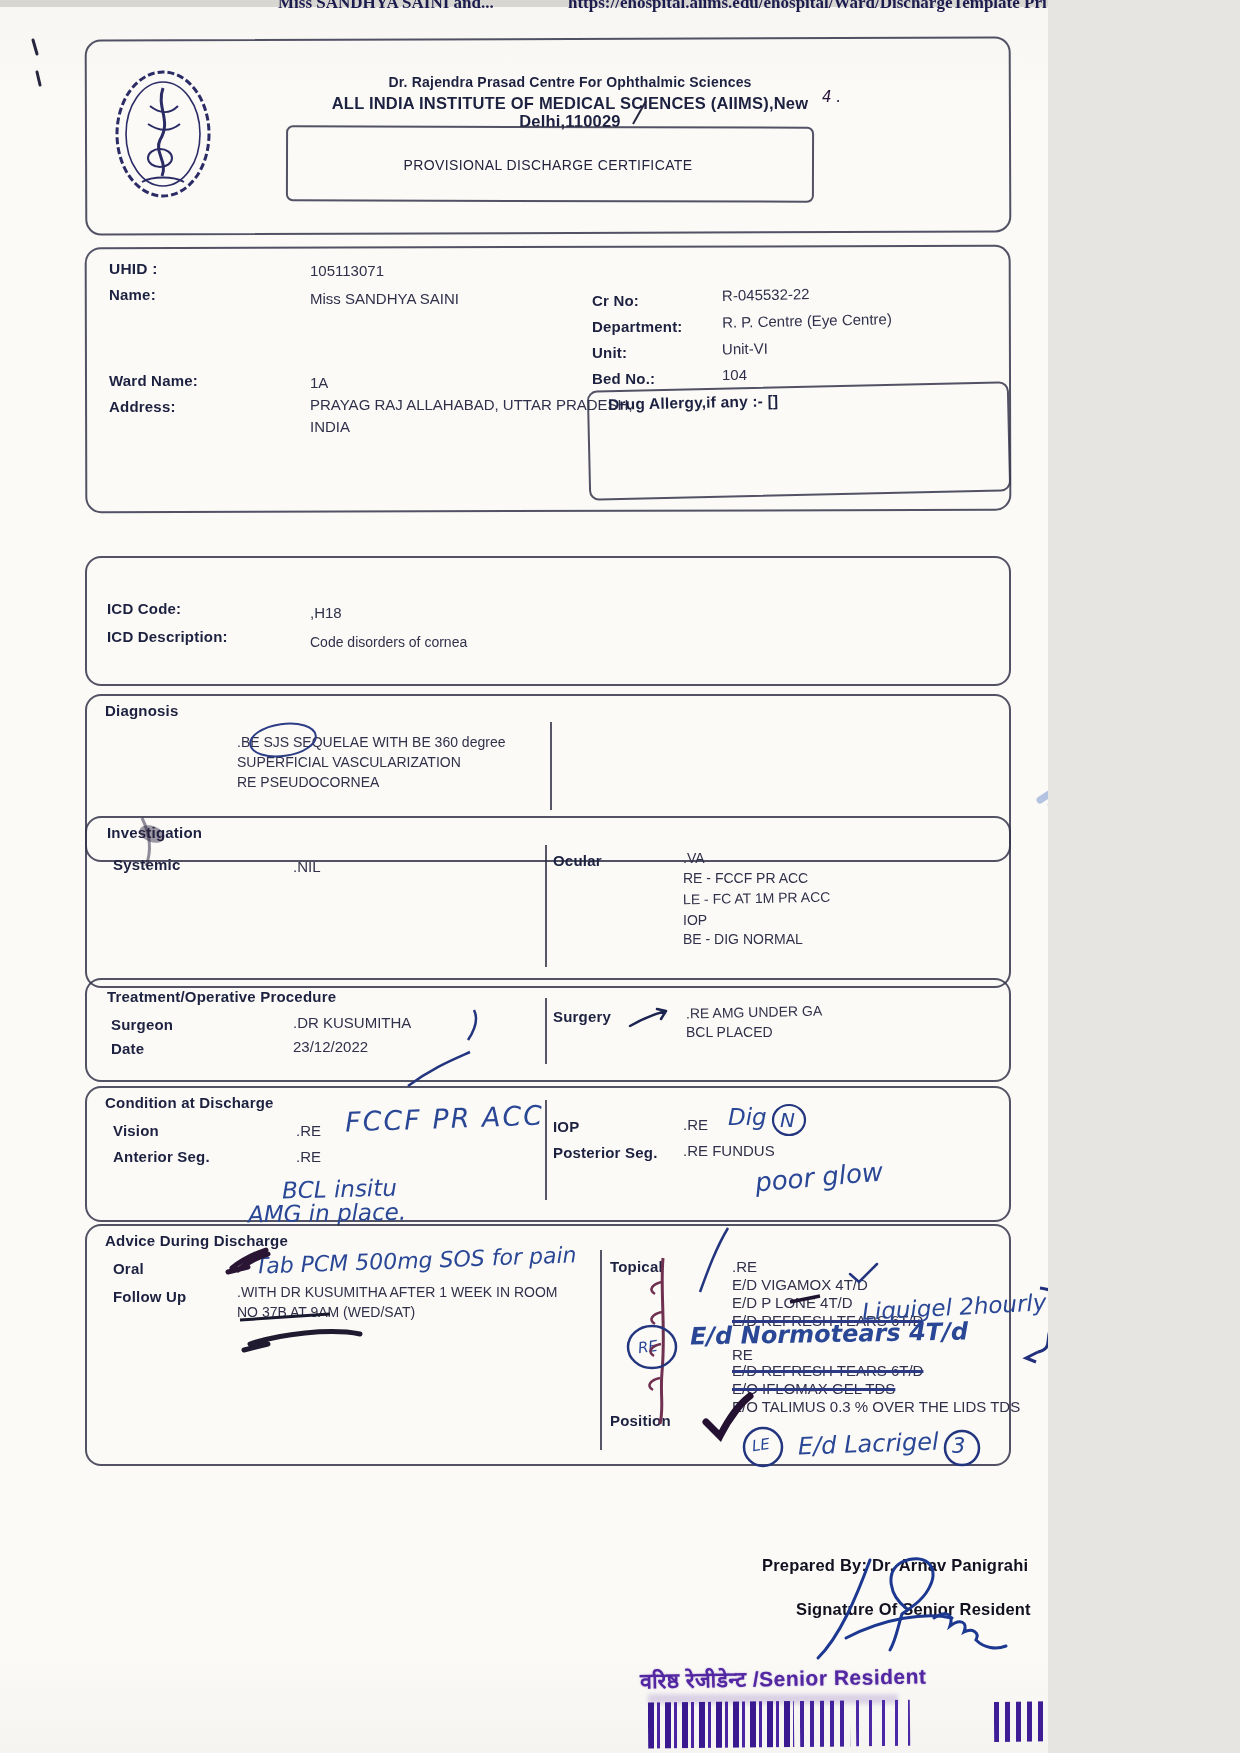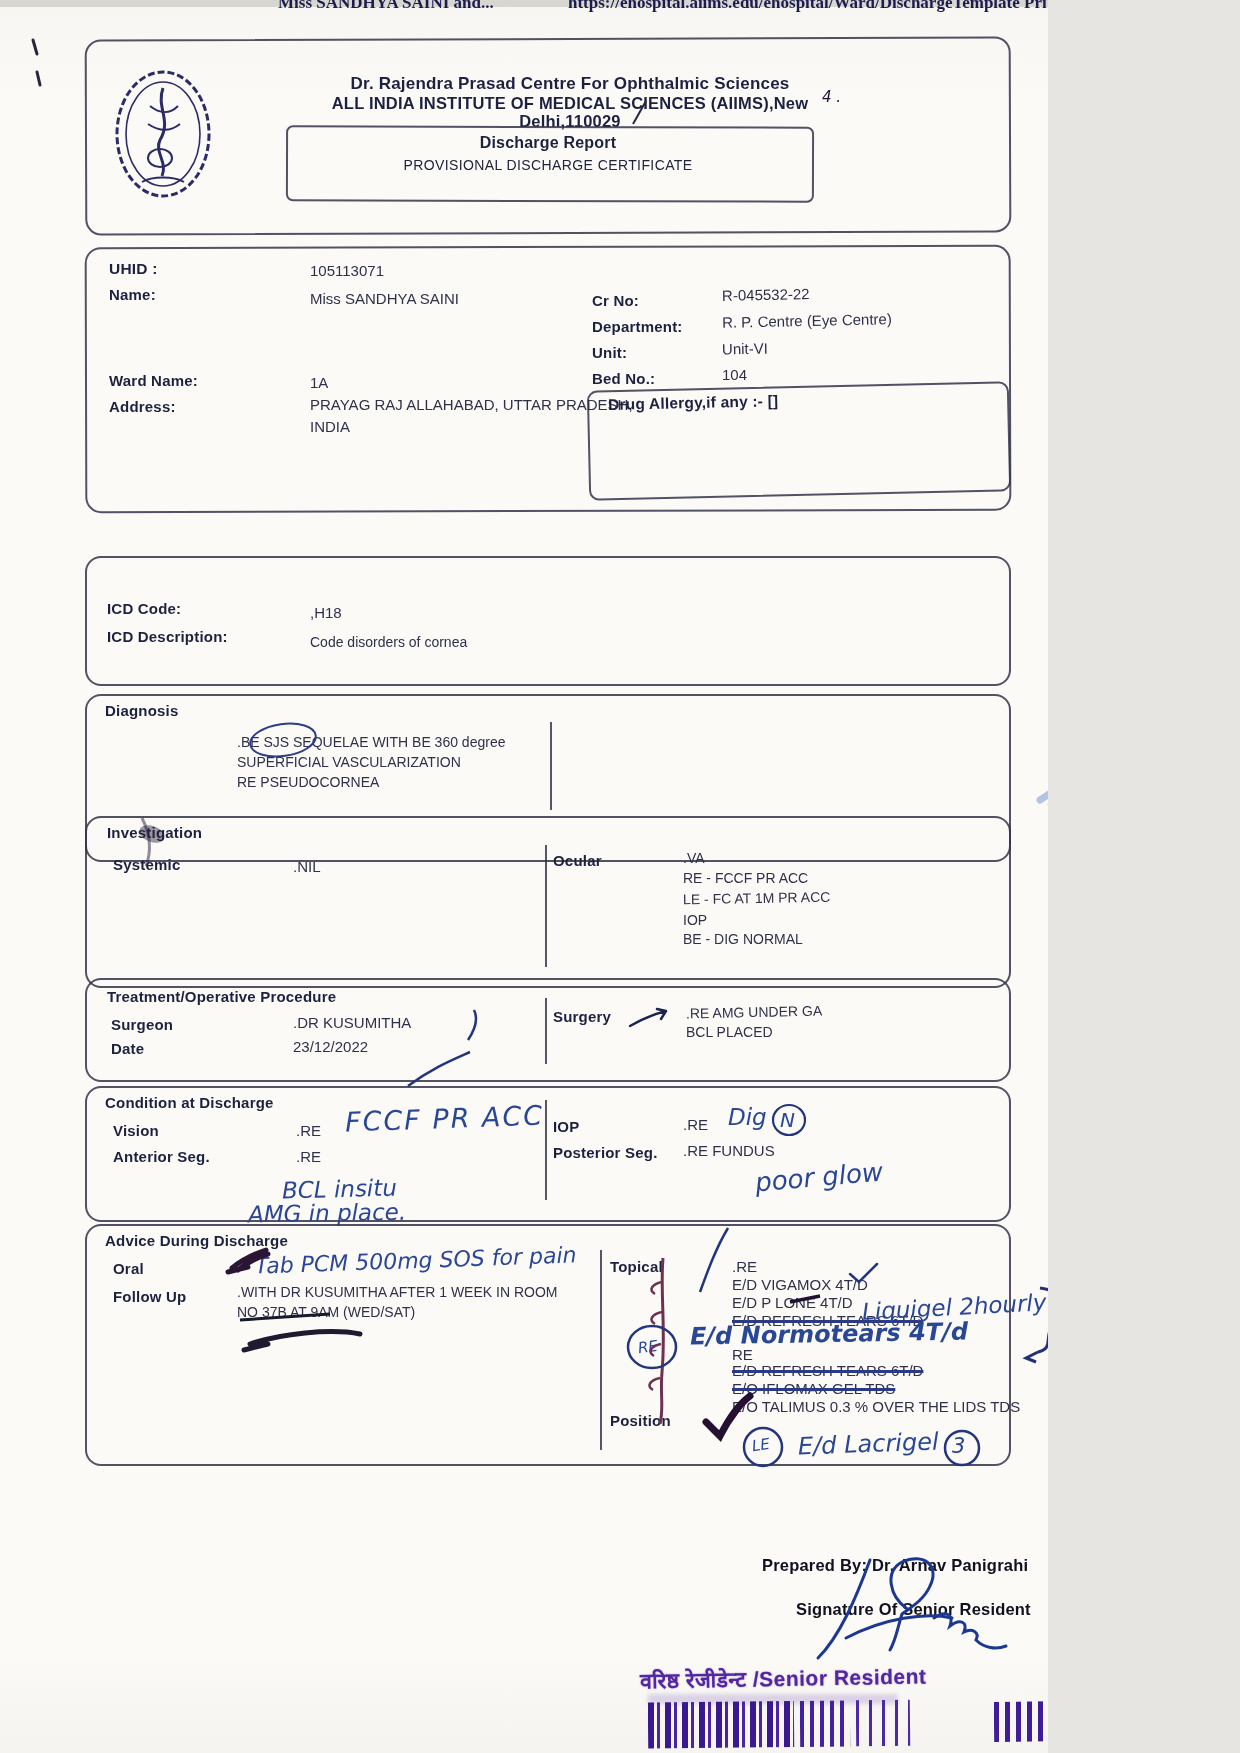--- a/index.html
+++ b/index.html
@@ -37,25 +37,24 @@
 
   <div class="box" style="left:85px;top:38px;width:922px;height:192px;transform:rotate(-.2deg);"></div>
   <svg style="position:absolute;left:112px;top:66px;" width="102" height="136" viewBox="0 0 102 136">
     <ellipse cx="51" cy="68" rx="46" ry="62" fill="none" stroke="#2b2b66" stroke-width="3" stroke-dasharray="7 3"></ellipse>
     <ellipse cx="51" cy="68" rx="37" ry="52" fill="none" stroke="#2b2b66" stroke-width="1.6"></ellipse>
     <path d="M51,22 C44,42 60,54 48,74 C42,86 56,96 50,110" fill="none" stroke="#2b2b66" stroke-width="3"></path>
     <path d="M38,40 C48,48 58,48 66,40 M36,58 C48,66 58,66 68,58" fill="none" stroke="#2b2b66" stroke-width="2"></path>
     <ellipse cx="48" cy="92" rx="12" ry="9" fill="none" stroke="#2b2b66" stroke-width="2"></ellipse>
     <path d="M30,116 C40,110 62,110 72,116" fill="none" stroke="#2b2b66" stroke-width="2"></path>
   </svg>
-  <div class="lbl center" style="left:290px;top:74px;width:560px;font-size:17px;">Dr. Rajendra Prasad Centre For Ophthalmic Sciences</div>
+  <div class="lbl center" style="left:290px;top:74px;width:560px;font-size:14px;">Dr. Rajendra Prasad Centre For Ophthalmic Sciences</div>
   <div class="lbl center" style="left:270px;top:94px;width:600px;font-size:16.5px;">ALL INDIA INSTITUTE OF MEDICAL SCIENCES (AIIMS),New</div>
   <div class="lbl center" style="left:270px;top:112px;width:600px;font-size:16.5px;">Delhi,110029</div>
   <div class="box" style="left:286px;top:126px;width:524px;height:72px;border-radius:7px;transform:rotate(.15deg);"></div>
-  <div class="lbl center" style="left:286px;top:134px;width:524px;font-size:16px;">Discharge Report</div>
   <div class="val center small" style="left:286px;top:157px;width:524px;color:#23233e;letter-spacing:.4px;">PROVISIONAL DISCHARGE CERTIFICATE</div>
   <div class="hw ink" style="left:822px;top:88px;font-size:15px;">4 .</div>
 
   <div class="box" style="left:85px;top:246px;width:922px;height:262px;transform:rotate(-.15deg);"></div>
   <div class="lbl" style="left:109px;top:260px;font-size:15.5px;">UHID :</div>
   <div class="val" style="left:310px;top:262px;">105113071</div>
   <div class="lbl" style="left:109px;top:286px;">Name:</div>
   <div class="val" style="left:310px;top:290px;">Miss SANDHYA SAINI</div>
   <div class="lbl" style="left:109px;top:372px;">Ward Name:</div>
   <div class="val" style="left:310px;top:374px;">1A</div>

